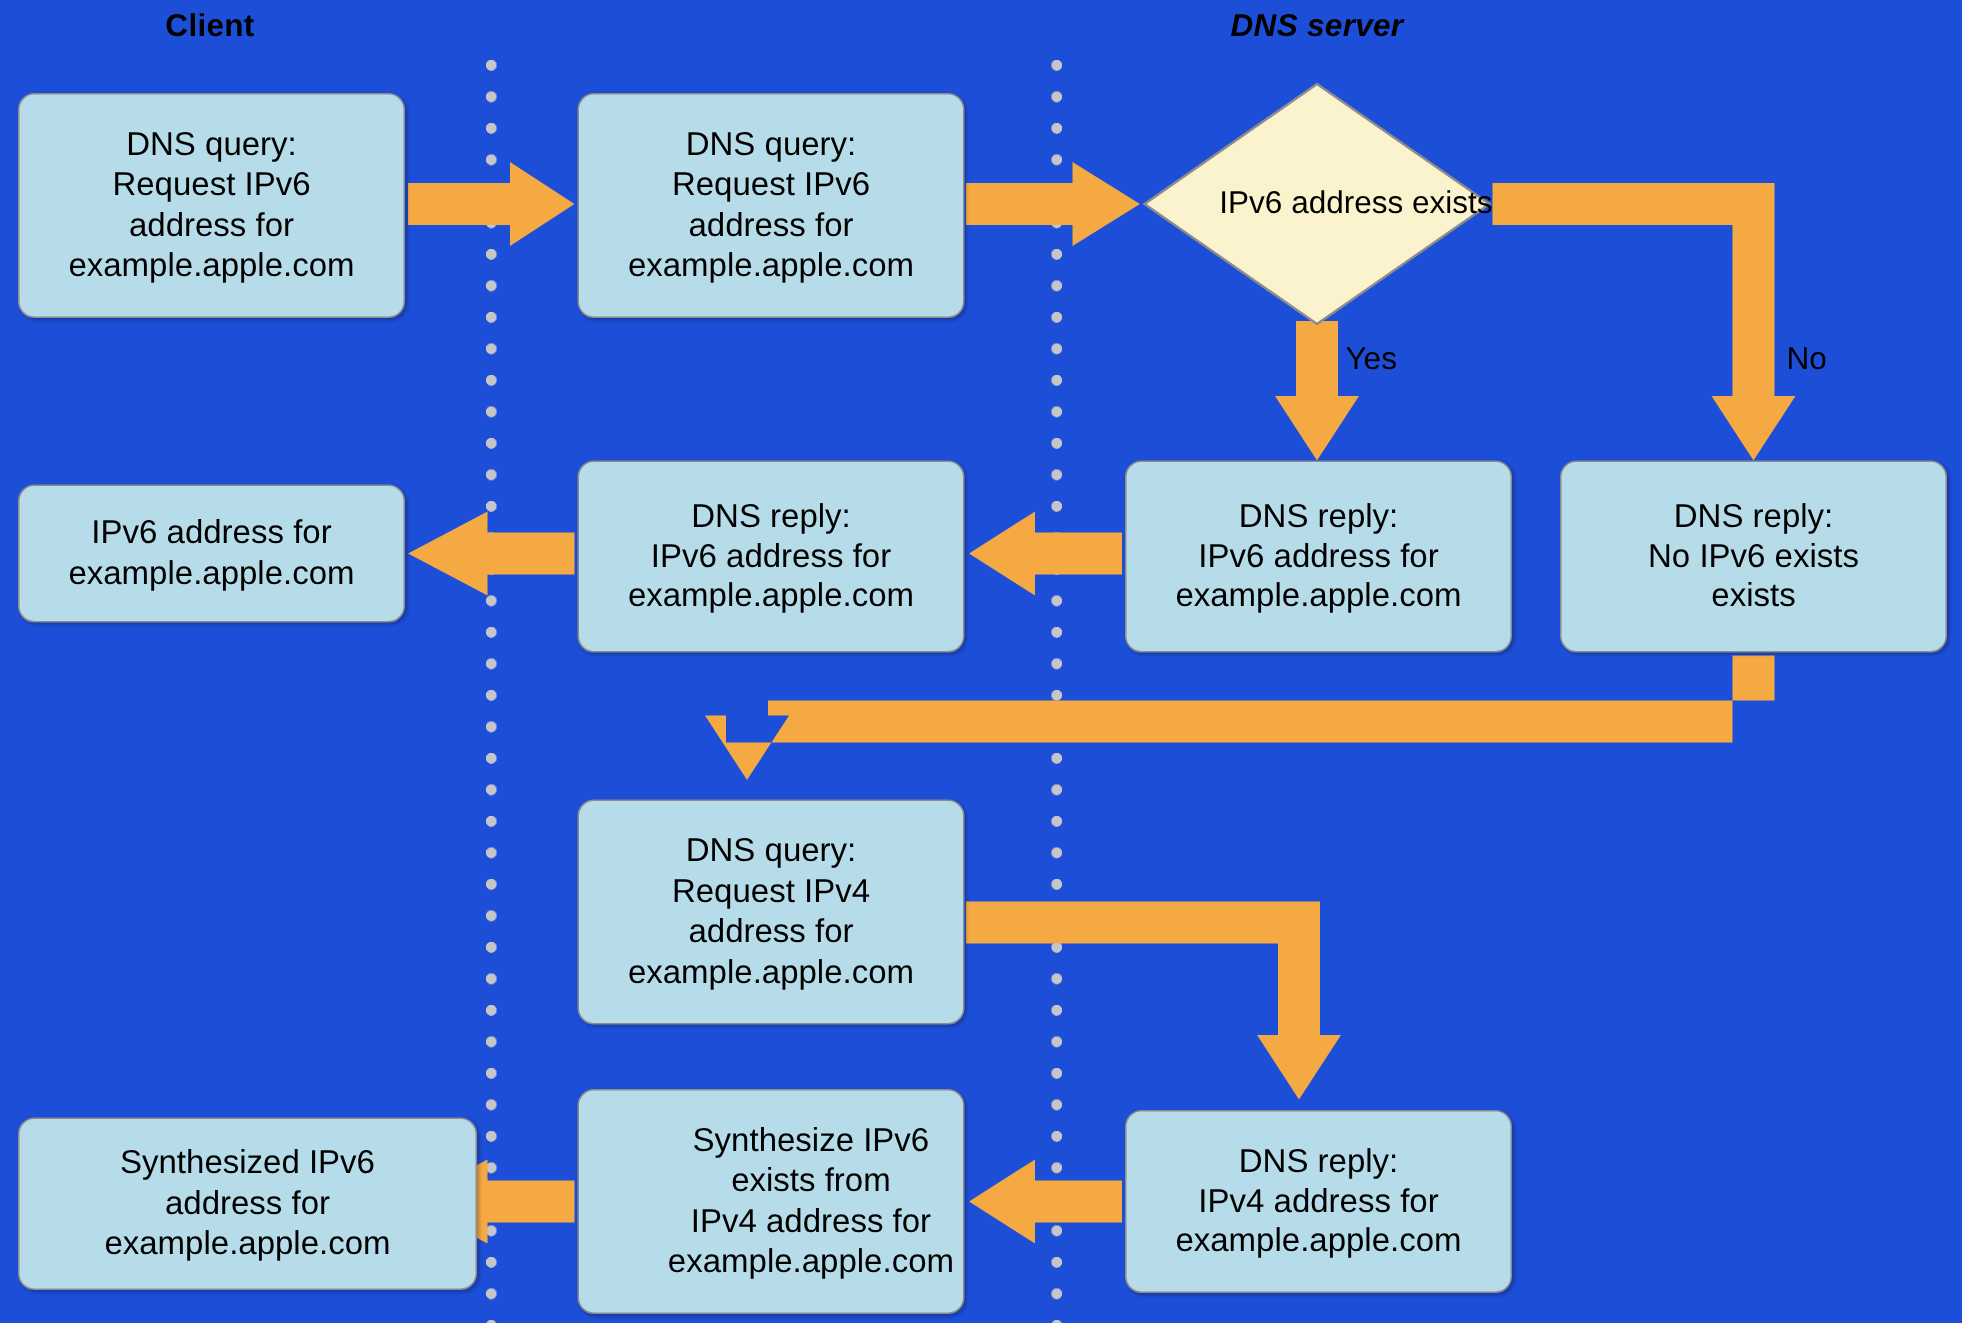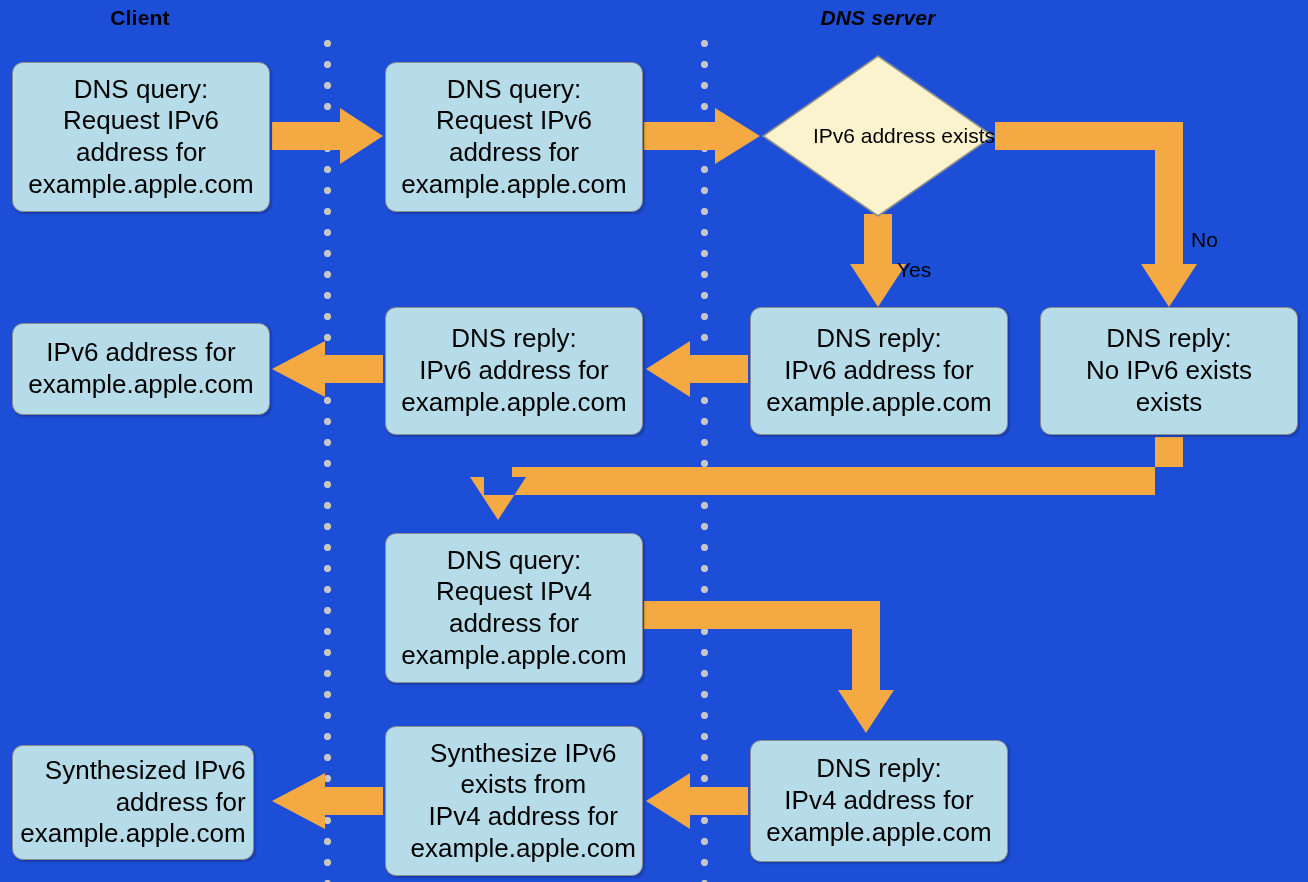--- a/index.html
+++ b/index.html
@@ -29,21 +29,21 @@
     box-sizing: border-box;
     background: #b5dce8;
     border: 1.6px solid #8c8c8c;
     border-radius: 11px;
     box-shadow: 1.5px 1.5px 2px rgba(0,0,0,0.20);
     display: flex;
     align-items: center;
     justify-content: center;
     text-align: center;
     color: #000000;
-    font-size: 26px;
+    font-size: 22px;
     line-height: 1.22;
     padding: 4px 6px;
   }
   .node span { display: block; }
   .diamond-wrap {
     position: absolute;
   }
   .diamond-label {
     position: absolute;
     left: 0; top: 0;
@@ -138,21 +138,21 @@
     </svg>
     <div class="diamond-label">
       <div>
         <span>IPv6</span>
         <span>address</span>
         <span>exists</span>
       </div>
     </div>
   </div>
 
-  <div class="edge-label" style="left:897px; top:228px;margin-top:30px;">Yes</div>
+  <div class="edge-label" style="left:897px; top:228px;">Yes</div>
   <div class="edge-label" style="left:1191px; top:228px;">No</div>
 
   <div class="node" style="left:12px; top:323px; width:258px; height:92px;">
     <div>
       <span>IPv6 address for</span>
       <span>example.apple.com</span>
     </div>
   </div>
 
   <div class="node" style="left:385px; top:307px; width:258px; height:128px;">
@@ -181,21 +181,21 @@
 
   <div class="node" style="left:385px; top:533px; width:258px; height:150px;">
     <div>
       <span>DNS query:</span>
       <span>Request IPv4</span>
       <span>address for</span>
       <span>example.apple.com</span>
     </div>
   </div>
 
-  <div class="node" style="left:12px; top:745px; width:242px; height:115px;text-align:right;">
+  <div class="node" style="left:12px; top:745px; width:306px; height:115px;">
     <div>
       <span>Synthesized IPv6</span>
       <span>address for</span>
       <span>example.apple.com</span>
     </div>
   </div>
 
   <div class="node" style="left:385px; top:726px; width:258px; height:150px;justify-content:flex-end;">
     <div>
       <span>Synthesize IPv6</span>

